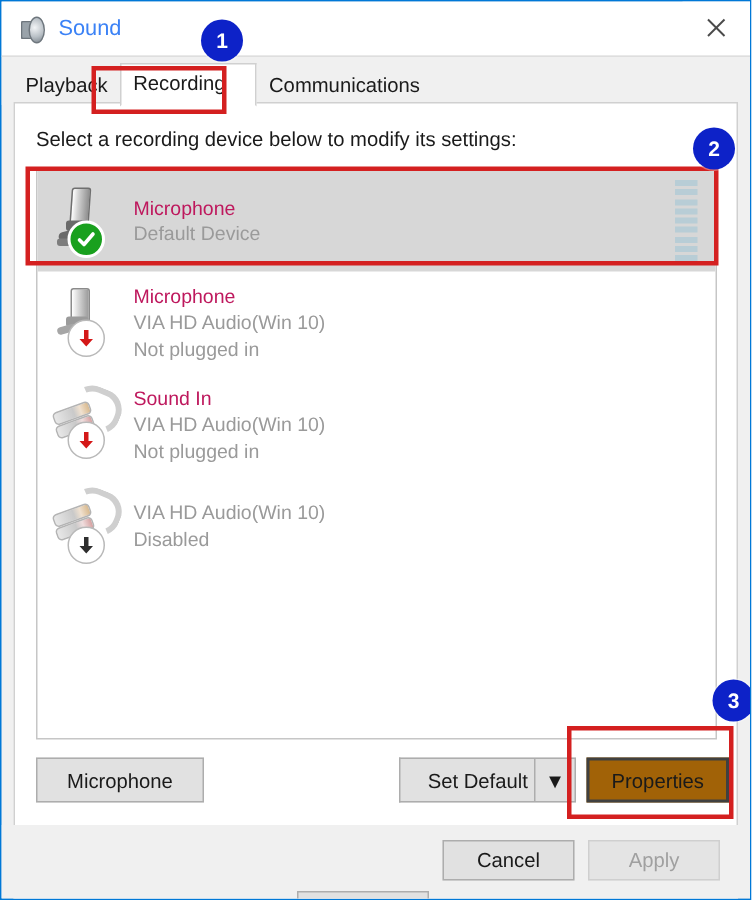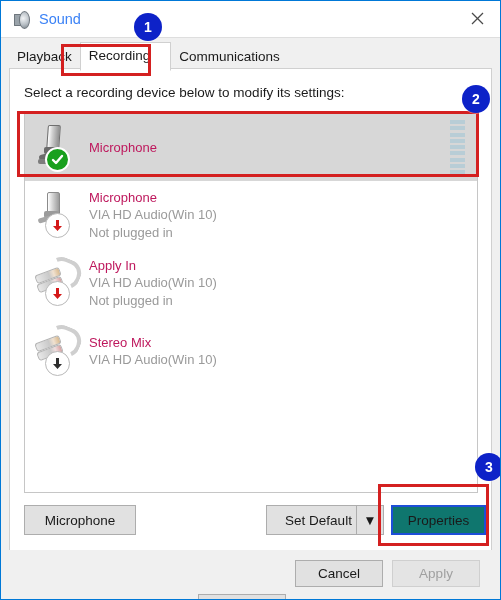--- a/index.html
+++ b/index.html
@@ -316,22 +316,22 @@
     align-items: center;
     justify-content: center;
     white-space: nowrap;
   }
   .btn.disabled {
     color: #a0a0a0;
     background: #e4e4e4;
     border-color: #cfcfcf;
   }
   .btn.focused {
-    border: 2px solid #1d4ed8;
-    background: #0f766e;
+    border: 2px solid #404040;
+    background: #a16207;
   }
 
   #configure-btn {
     position: absolute;
     left: 14px; top: 436px;
     width: 112px; height: 30px;
   }
   .setdefault-group {
     position: absolute;
     left: 256px; top: 436px;
@@ -446,20 +446,21 @@
           <div class="usbmic-base"></div>
           <div class="usbmic-foot"></div>
           <div class="badge-check">
             <svg width="15" height="15" viewBox="0 0 15 15">
               <polyline points="3,8 6,11 12,4" fill="none" stroke="#ffffff" stroke-width="2.4" stroke-linecap="round" stroke-linejoin="round"></polyline>
             </svg>
           </div>
         </div>
         <div class="dev-text">
           <div class="dev-name">Microphone</div>
+          <div class="dev-status">Default Device</div>
         </div>
         <div class="meter">
           <div class="meter-seg"></div>
             <div class="meter-seg"></div>
             <div class="meter-seg"></div>
           <div class="meter-seg"></div>
             <div class="meter-seg"></div>
             <div class="meter-seg"></div>
           <div class="meter-seg"></div>
             <div class="meter-seg"></div>
@@ -490,40 +491,40 @@
           <div class="cable-loop"></div>
           <div class="plug-a"></div>
           <div class="plug-b"></div>
           <div class="badge-arrow red">
             <svg width="15" height="15" viewBox="0 0 15 15">
               <path d="M6 2 h3 v6 h3 l-4.5 5 l-4.5 -5 h3 z" fill="#d41818"></path>
             </svg>
           </div>
         </div>
         <div class="dev-text">
-          <div class="dev-name">Apply In</div>
+          <div class="dev-name">Sound In</div>
           <div class="dev-sub">VIA HD Audio(Win 10)</div>
           <div class="dev-status">Not plugged in</div>
         </div>
       </div>
 
       <div class="device">
         <div class="dev-icon">
           <div class="cable-loop"></div>
           <div class="plug-a"></div>
           <div class="plug-b"></div>
           <div class="badge-arrow">
             <svg width="15" height="15" viewBox="0 0 15 15">
               <path d="M6 2 h3 v6 h3 l-4.5 5 l-4.5 -5 h3 z" fill="#2e2e2e"></path>
             </svg>
           </div>
         </div>
         <div class="dev-text">
-          <div class="dev-name">Stereo Mix</div>
           <div class="dev-sub">VIA HD Audio(Win 10)</div>
+          <div class="dev-status">Disabled</div>
         </div>
       </div>
 
     </div>
 
     <div class="btn" id="configure-btn">Microphone</div>
 
     <div class="setdefault-group">
       <div class="btn" id="setdefault-btn">Set Default</div>
       <div class="btn" id="setdefault-arrow">▼</div>

